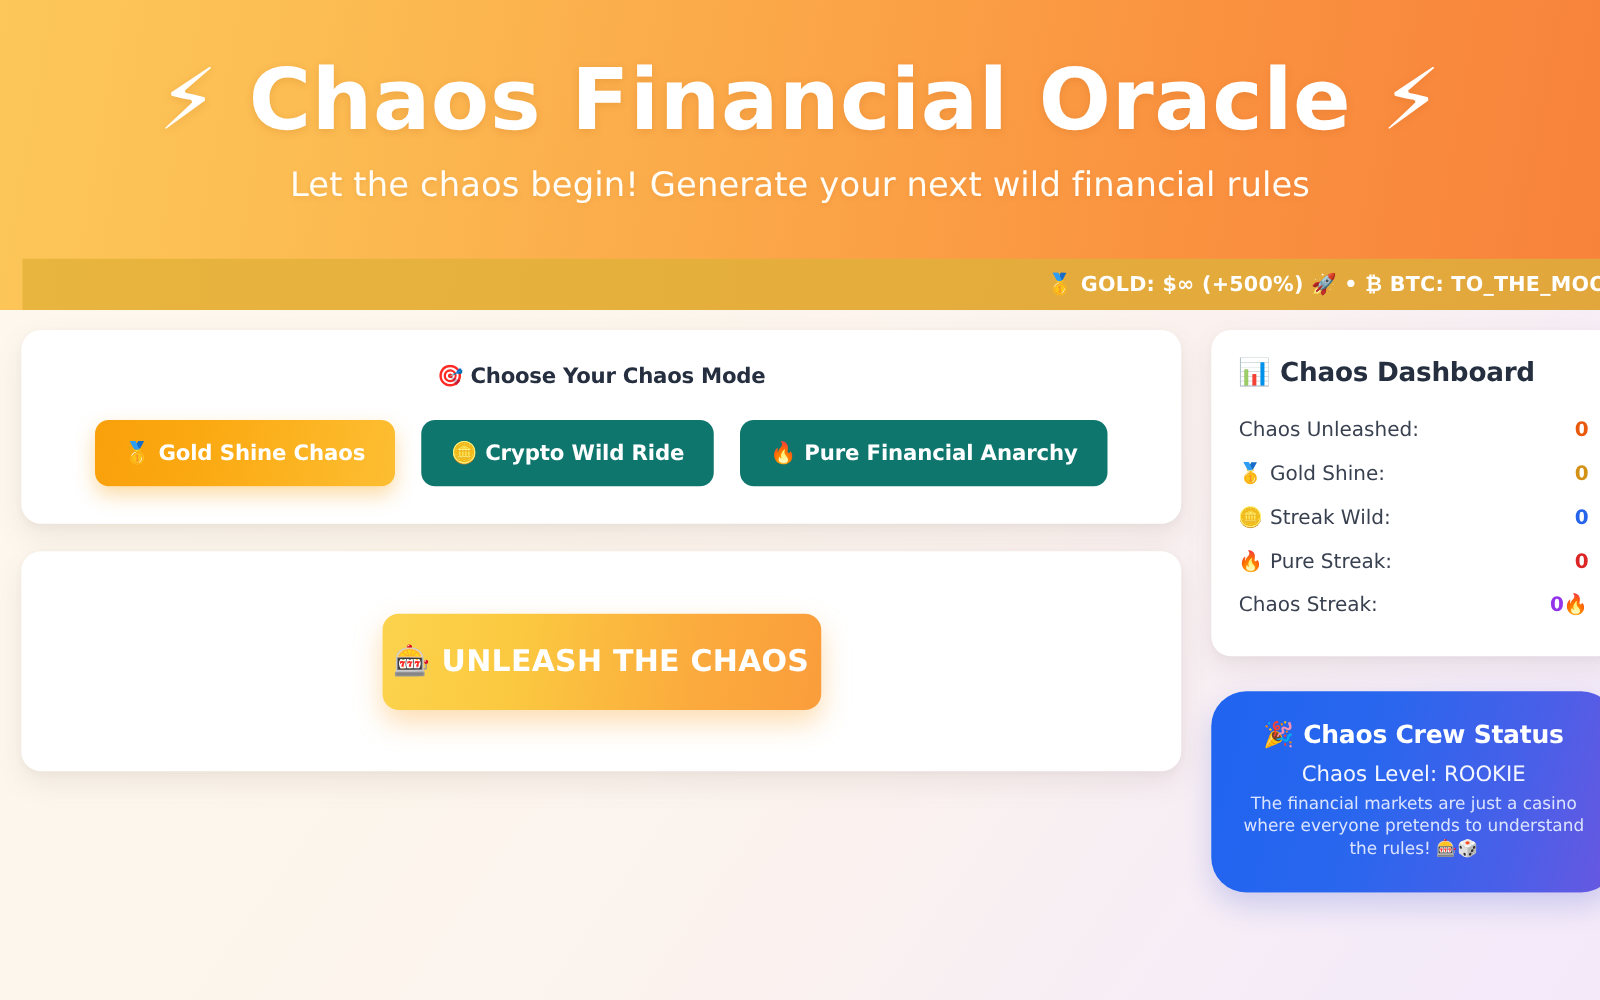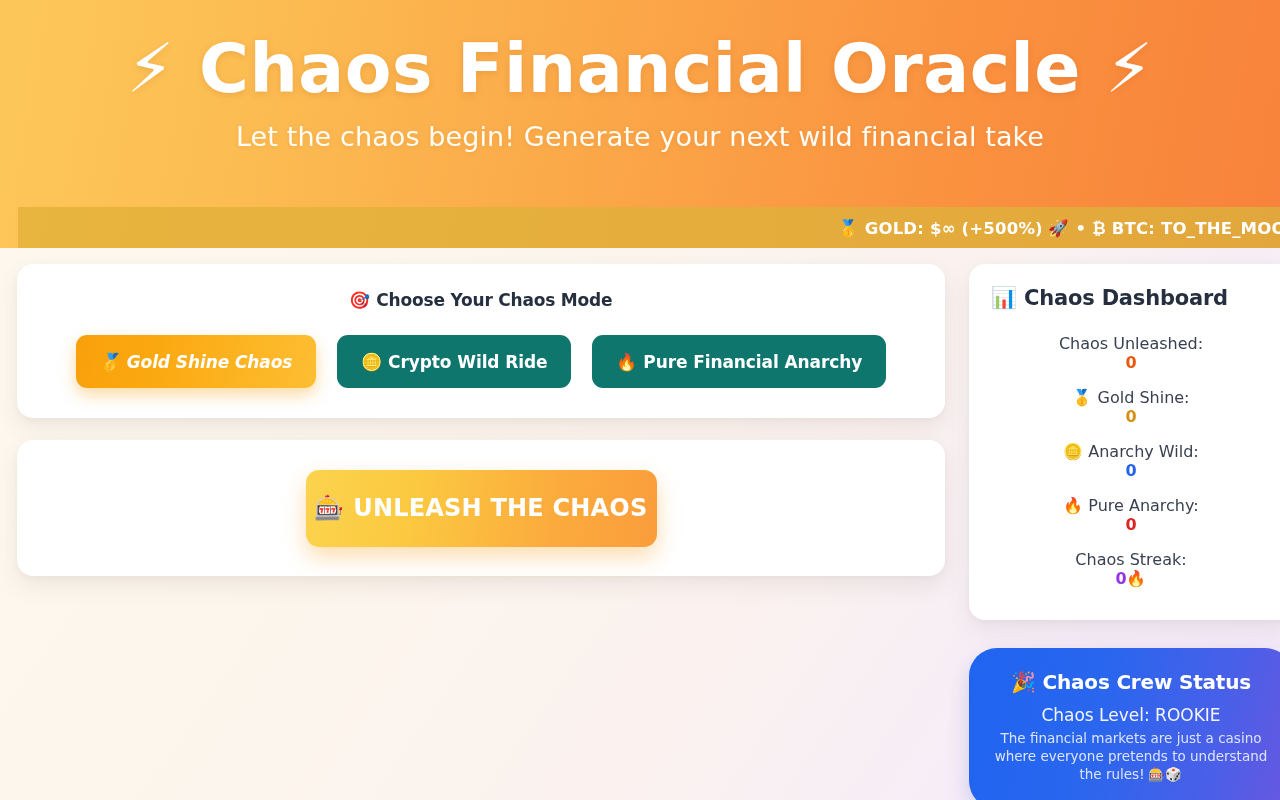--- a/index.html
+++ b/index.html
@@ -19,21 +19,21 @@
   
   .header {
     position: relative;
     width: 1280px;
     height: 248px;
     background: linear-gradient(100deg, #fdc75a 0%, #fcbe53 18%, #fba949 45%, #fa9340 72%, #f8823b 100%);
     overflow: hidden;
   }
 
   .header-inner {
-    padding-top: 32px;
+    padding-top: 44px;
     text-align: center;
   }
 
   .app-title {
     font-family: "DejaVu Sans", sans-serif;
     font-size: 68px;
     line-height: 1.08;
     font-weight: 700;
     color: #ffffff;
     letter-spacing: 0.5px;
@@ -134,36 +134,35 @@
     color: #ffffff;
     cursor: pointer;
     padding: 0 24px;
     white-space: nowrap;
     letter-spacing: -0.1px;
   }
 
   .mode-btn.active {
     background: linear-gradient(100deg, #f9a00b 0%, #fba911 35%, #fdbe32 100%);
     box-shadow: 0 7px 16px rgba(245, 160, 20, 0.38);
-    font-style: italic;
   }
 
   .mode-btn.inactive {
     background: #0f766e;
     box-shadow: none;
   }
 
   
   .unleash-card {
     margin-top: 22px;
     padding: 38px 24px;
     display: flex;
     justify-content: center;
     align-items: center;
-    height: 136px;
+    height: 176px;
   }
 
   .unleash-btn {
     width: 351px;
     height: 77px;
     border: none;
     border-radius: 13px;
     background: linear-gradient(100deg, #fcd34d 0%, #fbc940 30%, #fbaa3d 72%, #fa9d3c 100%);
     color: #ffffff;
     font-family: "DejaVu Sans", sans-serif;
@@ -181,24 +180,22 @@
     font-size: 21px;
     font-weight: 700;
     color: #252f3f;
     margin-bottom: 16px;
     letter-spacing: -0.2px;
   }
 
   .stat-row {
     display: flex;
     justify-content: space-between;
-    align-items: center;
     padding: 8px 0;
     font-size: 16px;
-    flex-direction: column;
   }
 
   .stat-label { color: #394150; font-weight: 400; }
   .stat-value { font-weight: 700; font-size: 16px; }
 
   
   .crew-card {
     margin-top: 28px;
     border-radius: 28px;
     padding: 22px 20px 26px;
@@ -228,21 +225,21 @@
     color: #dbe4ff;
     font-weight: 400;
   }
 </style>
 </head>
 <body>
 
 <div class="header">
   <div class="header-inner">
     <div class="app-title">⚡ Chaos Financial Oracle ⚡</div>
-    <div class="app-subtitle">Let the chaos begin! Generate your next wild financial take</div>
+    <div class="app-subtitle">Let the chaos begin! Generate your next wild financial rules</div>
   </div>
   <div class="ticker-bar">
     <div class="ticker-track">🥇 GOLD: $∞ (+500%) 🚀 • ₿ BTC: TO_THE_MOON! 🌙 • 🎲 CHAOS: MAX</div>
   </div>
 </div>
 
 <div class="page">
 
   <div class="col-main">
 
@@ -268,25 +265,25 @@
 
       <div class="stat-row">
         <span class="stat-label">Chaos Unleashed:</span>
         <span class="stat-value" style="color:#ea580c">0</span>
       </div>
       <div class="stat-row">
         <span class="stat-label">🥇 Gold Shine:</span>
         <span class="stat-value" style="color:#d39116">0</span>
       </div>
       <div class="stat-row">
-        <span class="stat-label">🪙 Anarchy Wild:</span>
+        <span class="stat-label">🪙 Streak Wild:</span>
         <span class="stat-value" style="color:#2563eb">0</span>
       </div>
       <div class="stat-row">
-        <span class="stat-label">🔥 Pure Anarchy:</span>
+        <span class="stat-label">🔥 Pure Streak:</span>
         <span class="stat-value" style="color:#dc2626">0</span>
       </div>
       <div class="stat-row">
         <span class="stat-label">Chaos Streak:</span>
         <span class="stat-value" style="color:#9333ea">0🔥</span>
       </div>
     </div>
 
     <div class="crew-card">
       <div class="crew-title">🎉 Chaos Crew Status</div>

